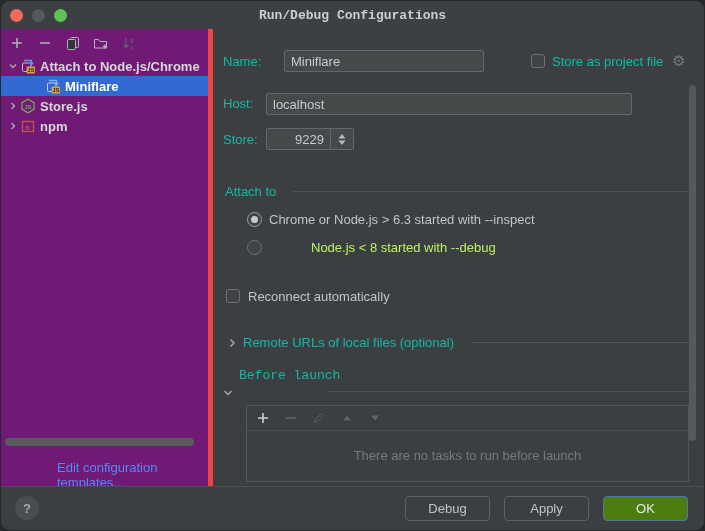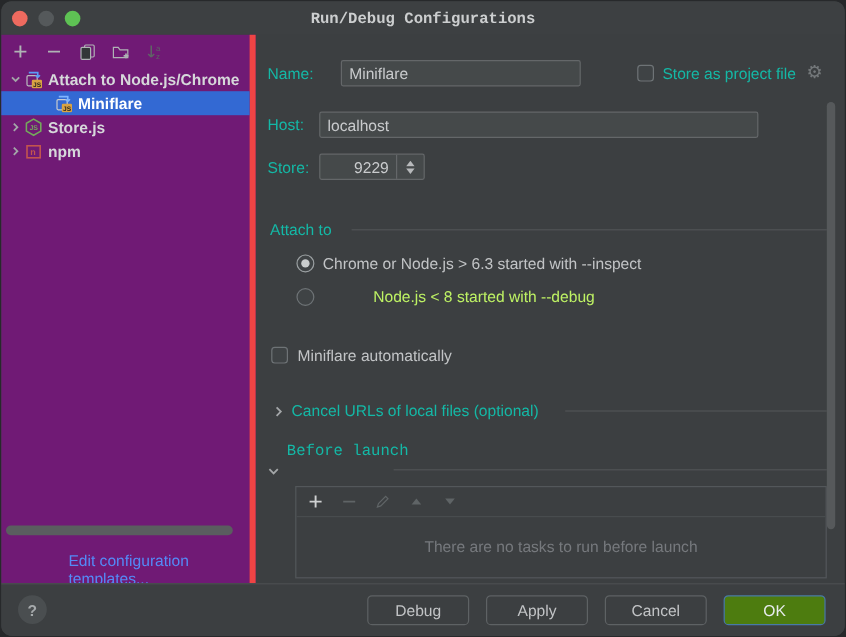--- a/index.html
+++ b/index.html
@@ -193,28 +193,28 @@
 
   <span class="radio sel" style="left:246px;top:211px;">
       <span class="dot"></span>
     </span>
   <div class="flabel" style="left:268px;top:211px;color:#C2C4C6;">Chrome or Node.js &gt; 6.3 started with --inspect</div>
 
   <span class="radio" style="left:246px;top:239px;"></span>
   <div class="flabel" style="left:268px;top:239px;color:#bef264;margin-left:42px;">Node.js &lt; 8 started with --debug</div>
 
   <span class="cbox" style="left:225px;top:288px;"></span>
-  <div class="flabel" style="left:247px;top:288px;color:#C2C4C6;">Miniflare automatically</div>
+  <div class="flabel" style="left:247px;top:288px;color:#C2C4C6;">Reconnect automatically</div>
 
   <span class="abs" style="left:226px;top:337px;">
     <svg width="10" height="10">
         <path d="M3.5 1.5l3.5 3.5-3.5 3.5" stroke="#A3A6A8" stroke-width="1.5" fill="none"></path>
       </svg>
   </span>
-  <div class="flabel" style="left:242px;top:334px;">Cancel URLs of local files (optional)</div>
+  <div class="flabel" style="left:242px;top:334px;">Remote URLs of local files (optional)</div>
   <div class="rule" style="left:470px;top:341px;width:218px;"></div>
 
   <span class="abs" style="left:222px;top:387px;">
     <svg width="10" height="10">
         <path d="M1.5 3l3.5 3.5L8.5 3" stroke="#A3A6A8" stroke-width="1.5" fill="none"></path>
       </svg>
   </span>
   <div class="flabel" style="left:238px;top:367px;font-family:Liberation Mono, monospace;">Before launch</div>
   <div class="rule" style="left:327px;top:390px;width:361px;"></div>
 
@@ -249,18 +249,17 @@
     <div class="bl-empty">There are no tasks to run before launch</div>
   </div>
 
   <div class="vscroll"></div>
 
   <div class="footer">
     <div class="help">?</div>
     <div class="btnrow">
       <button class="btn">Debug</button>
       <button class="btn">Apply</button>
-      <button class="btn">Cancel</button>
       <button class="btn primary">OK</button>
     </div>
   </div>
 
 </div>
 
 </body></html>

